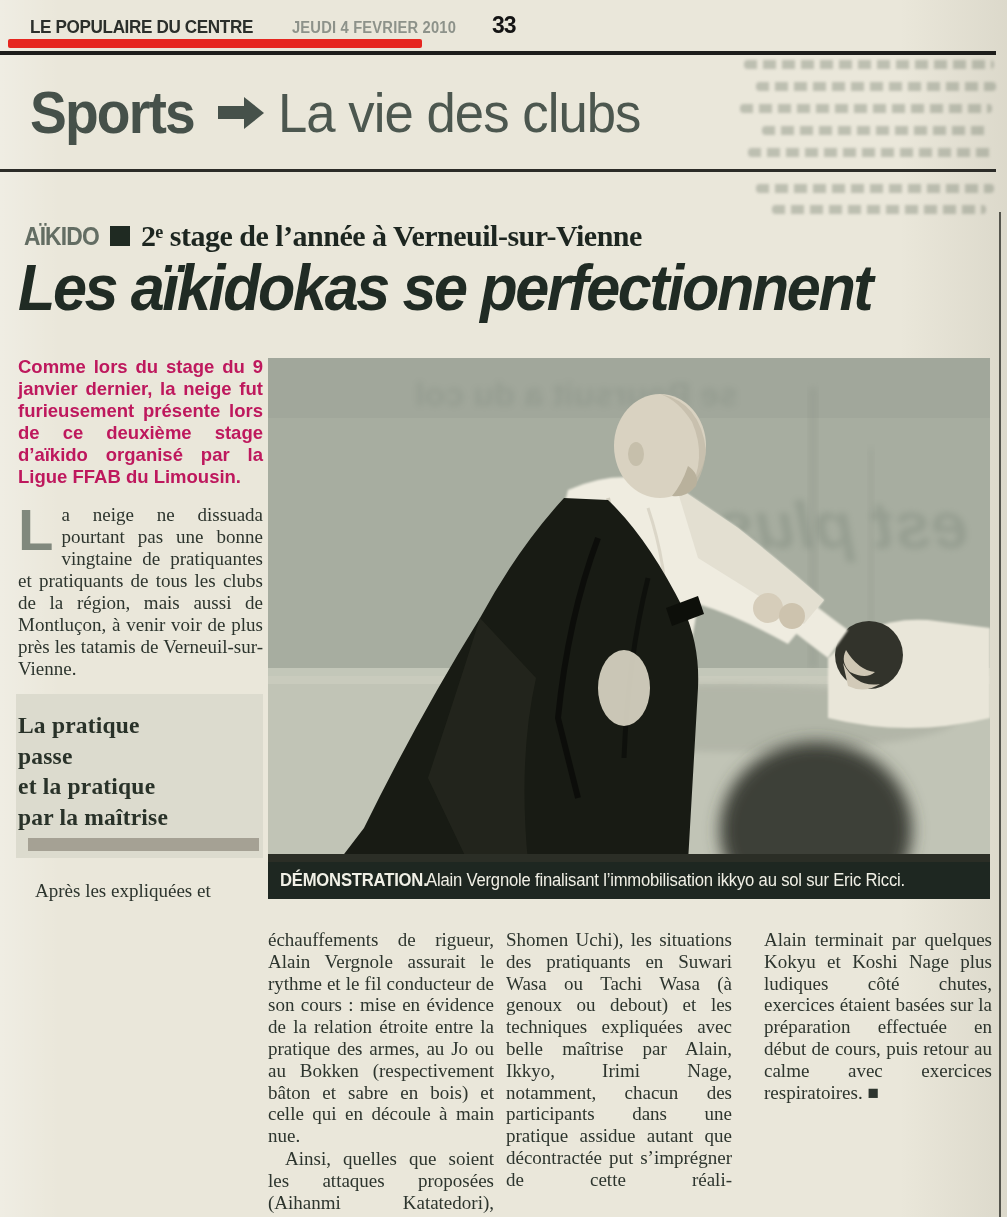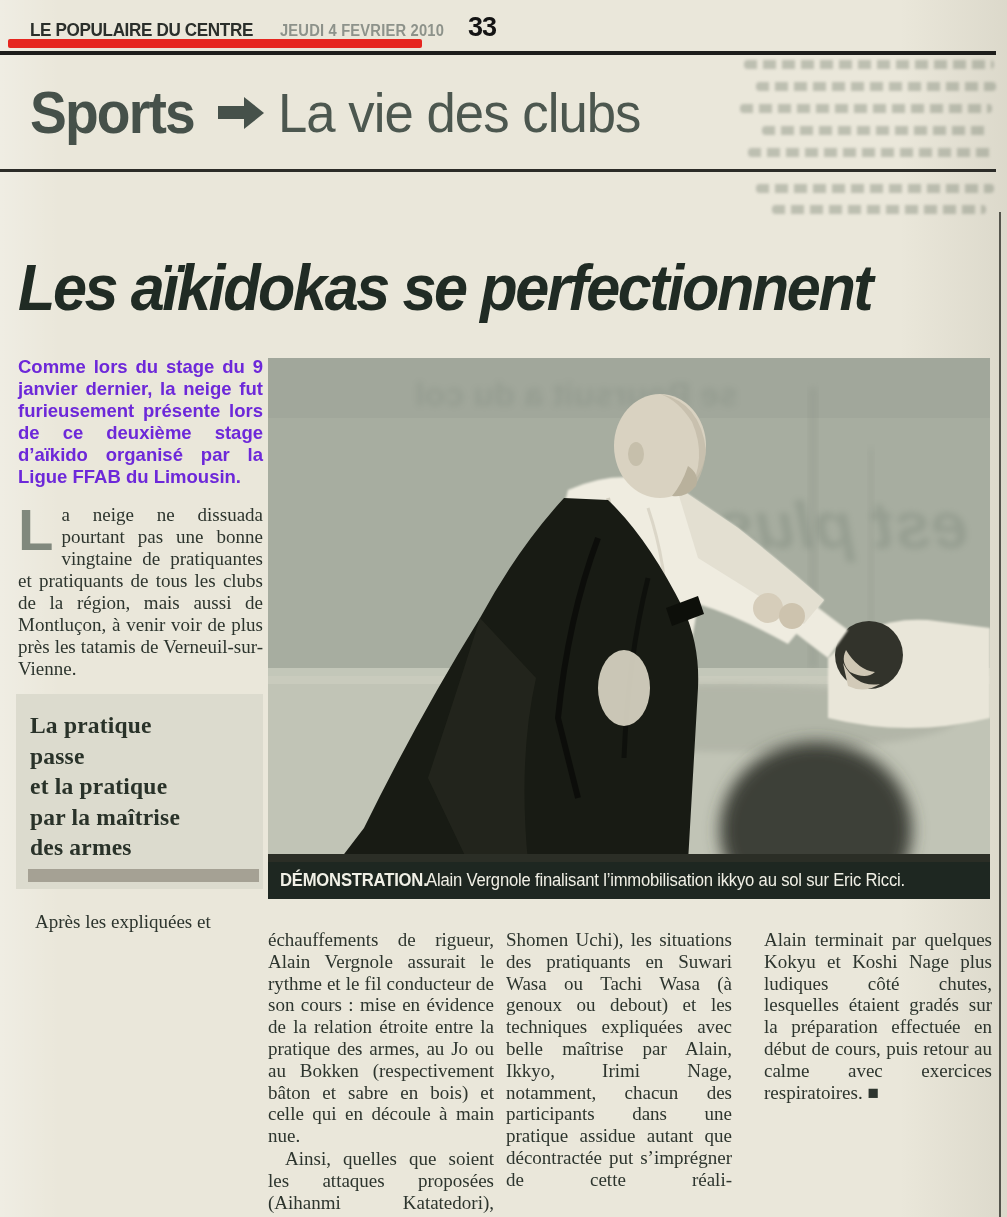--- a/index.html
+++ b/index.html
@@ -3,25 +3,25 @@
 <meta charset="utf-8">
 <style>
   html,body{margin:0;padding:0;background:#cfccbf;}
   .canvas{position:relative;width:1007px;height:1217px;background:#eae7da;overflow:hidden;
           font-family:"Liberation Serif",serif;color:#2d352e;}
   
   .canvas::before{content:"";position:absolute;inset:0;pointer-events:none;
     background:linear-gradient(90deg,rgba(255,255,255,.25),rgba(0,0,0,0) 60px,rgba(0,0,0,0) 900px,rgba(120,115,95,.12));}
 
   
-  .masthead{position:absolute;left:30px;top:12px;display:flex;align-items:baseline;gap:16px;
+  .masthead{position:absolute;left:30px;top:12px;display:flex;align-items:baseline;gap:28px;
             font-family:"Liberation Sans",sans-serif;white-space:nowrap;}
   .mh-paper{font-size:19px;font-weight:bold;color:#2b2f2b;letter-spacing:-.4px;transform:scaleX(.9);transform-origin:left;}
   .mh-date{font-size:16px;font-weight:bold;color:#8d928a;letter-spacing:.2px;transform:scaleX(.92);transform-origin:left;margin-left:-14px;}
-  .mh-page{font-size:27px;font-weight:bold;color:#141414;letter-spacing:-1px;margin-left:-6px;}
+  .mh-page{font-size:23px;font-weight:bold;color:#141414;letter-spacing:-1px;margin-left:-6px;}
   .red-bar{position:absolute;left:8px;top:39px;width:414px;height:9px;background:#e6261f;border-radius:2px;}
   .rule-1{position:absolute;left:0;top:51px;width:996px;height:4px;background:#1d1d1b;}
   .rule-2{position:absolute;left:0;top:169px;width:996px;height:3px;background:#2c2c28;}
 
   
   .section-hd{position:absolute;left:30px;top:78px;display:flex;align-items:center;gap:20px;
               font-family:"Liberation Sans",sans-serif;color:#46514a;}
   .sec-name{font-size:60px;font-weight:bold;letter-spacing:-2px;transform:scaleX(.92);transform-origin:left;}
   .arrow-icon{display:inline-flex;align-items:center;margin-left:-10px;}
   .arrow-icon .shaft{width:26px;height:13px;background:#46514a;}
@@ -36,25 +36,25 @@
   .kicker-title{font-size:30px;font-weight:bold;color:#1d2620;letter-spacing:-.5px;}
 
   
   .headline{position:absolute;left:18px;top:251px;font-family:"Liberation Sans",sans-serif;
             font-style:italic;font-weight:bold;font-size:64px;color:#202b24;letter-spacing:-2.5px;
             transform:scaleX(.955);transform-origin:left top;white-space:nowrap;}
 
   
   .col1{position:absolute;left:18px;top:356px;width:245px;}
   .intro{font-family:"Liberation Sans",sans-serif;font-weight:bold;font-size:18.5px;line-height:22px;
-         text-align:justify;color:#6d28d9;margin:0 0 16px 0;}
+         text-align:justify;color:#be185d;margin:0 0 16px 0;}
   .bodyp{font-size:19px;line-height:22px;text-align:justify;margin:0 0 14px 0;}
   .dropcap{float:left;font-family:"Liberation Sans",sans-serif;font-weight:bold;font-size:58px;
            line-height:44px;color:#80887d;padding:4px 8px 0 0;}
-  .pullquote{position:relative;background:#dcdbce;margin:6px 0 22px -2px;padding:16px 8px 26px 14px;}
+  .pullquote{position:relative;background:#dcdbce;margin:6px 0 22px -2px;padding:16px 8px 26px 2px;}
   .pq-line{font-size:23.5px;font-weight:bold;line-height:30.5px;color:#293229;letter-spacing:.2px;}
   .pq-bar{position:absolute;left:12px;right:4px;bottom:7px;height:13px;background:#a5a194;}
   .indent{text-indent:17px;}
 
   
   .photo{position:absolute;left:268px;top:358px;width:722px;height:504px;overflow:hidden;background:#aab0a1;}
   .caption{position:absolute;left:268px;top:862px;width:722px;height:37px;background:#1e2721;
            display:flex;align-items:center;box-sizing:border-box;padding-left:12px;
            font-family:"Liberation Sans",sans-serif;color:#f1f0e6;white-space:nowrap;}
   .cap-label{font-weight:bold;font-size:17.5px;letter-spacing:-.2px;margin-right:9px;transform:scaleX(.95);transform-origin:left;}
@@ -104,32 +104,36 @@
   <div class="section-hd">
     <span class="sec-name">Sports</span>
     <span class="arrow-icon">
         <span class="shaft"></span>
         <span class="head"></span>
       </span>
     <span class="sec-sub">La vie des clubs</span>
   </div>
   <div class="rule-2"></div>
 
+  <div class="kicker">
+    <span class="kicker-label">AÏKIDO</span>
+    <span class="kicker-square"></span>
+    <span class="kicker-title">2ᵉ stage de l’année à Verneuil-sur-Vienne</span>
+  </div>
 
   <div class="headline">Les aïkidokas se perfectionnent</div>
 
   <div class="col1">
     <p class="intro">Comme lors du stage du 9 janvier dernier, la neige fut furieusement présente lors de ce deuxième stage d’aïkido organisé par la Ligue FFAB du Limousin.</p>
     <p class="bodyp"><span class="dropcap">L</span><span>a neige ne dissuada pourtant pas une bonne vingtaine de pratiquantes et pratiquants de tous les clubs de la région, mais aussi de Montluçon, à venir voir de plus près les tatamis de Verneuil-sur-Vienne.</span></p>
     <div class="pullquote">
       <div class="pq-line">La pratique</div>
       <div class="pq-line">passe</div>
       <div class="pq-line">et la pratique</div>
       <div class="pq-line">par la maîtrise</div>
-      <div class="pq-line">des armes</div>
       <div class="pq-bar"></div>
     </div>
     <p class="bodyp indent">Après les expliquées et</p>
   </div>
 
   <div class="photo">
     <svg width="722" height="504" viewBox="0 0 722 504" xmlns="http://www.w3.org/2000/svg">
       <defs>
         <filter id="soft">
             <feGaussianBlur stdDeviation="3"></feGaussianBlur>
@@ -201,18 +205,18 @@
   </div>
 
   <div class="bcol c2">
     <p>échauffements de rigueur, Alain Vergnole assurait le rythme et le fil conducteur de son cours : mise en évidence de la relation étroite entre la pratique des armes, au Jo ou au Bokken (respectivement bâton et sabre en bois) et celle qui en découle à main nue.</p>
     <p class="jlast">Ainsi, quelles que soient les attaques proposées (Aihanmi Katatedori),</p>
   </div>
   <div class="bcol c3">
     <p class="jlast">Shomen Uchi), les situations des pratiquants en Suwari Wasa ou Tachi Wasa (à genoux ou debout) et les techniques expliquées avec belle maîtrise par Alain, Ikkyo, Irimi Nage, notamment, chacun des participants dans une pratique assidue autant que décontractée put s’imprégner de cette réali-</p>
   </div>
   <div class="bcol c4">
-    <p>Alain terminait par quelques Kokyu et Koshi Nage plus ludiques côté chutes, lesquelles étaient gradés sur la préparation effectuée en début de cours, puis retour au calme avec exercices respiratoires. ■</p>
+    <p>Alain terminait par quelques Kokyu et Koshi Nage plus ludiques côté chutes, exercices étaient basées sur la préparation effectuée en début de cours, puis retour au calme avec exercices respiratoires. ■</p>
   </div>
 
   <div class="vrule"></div>
 
 </div>
 
 </body></html>

